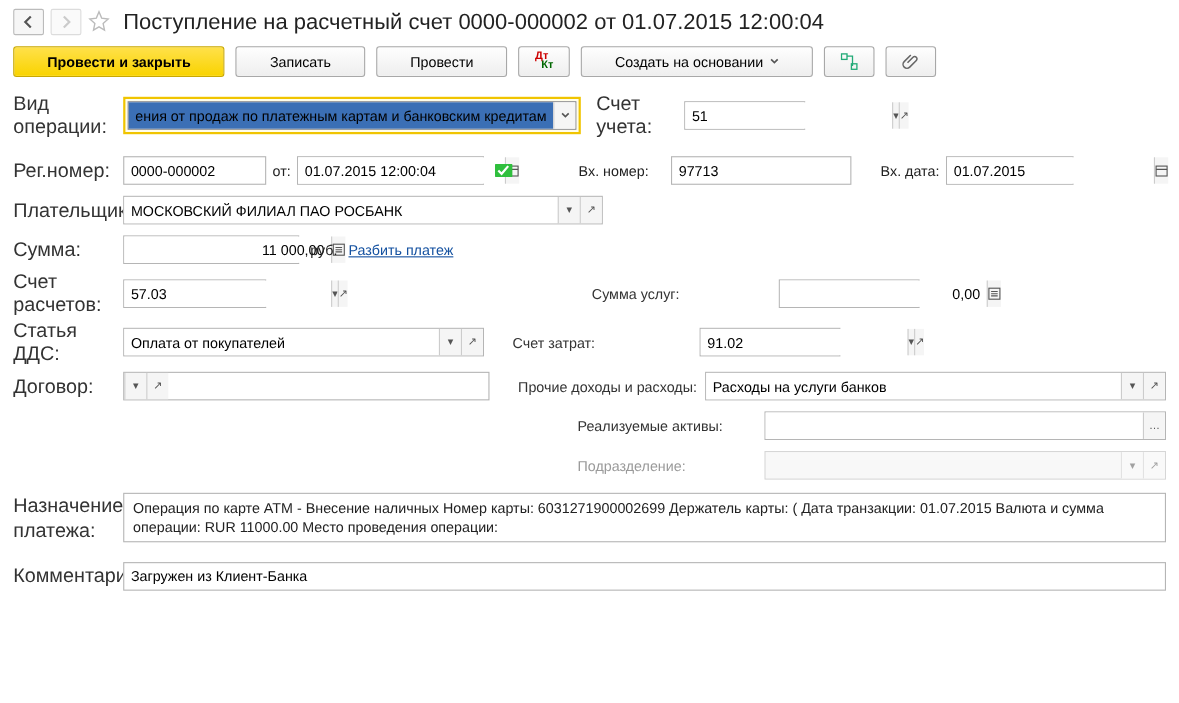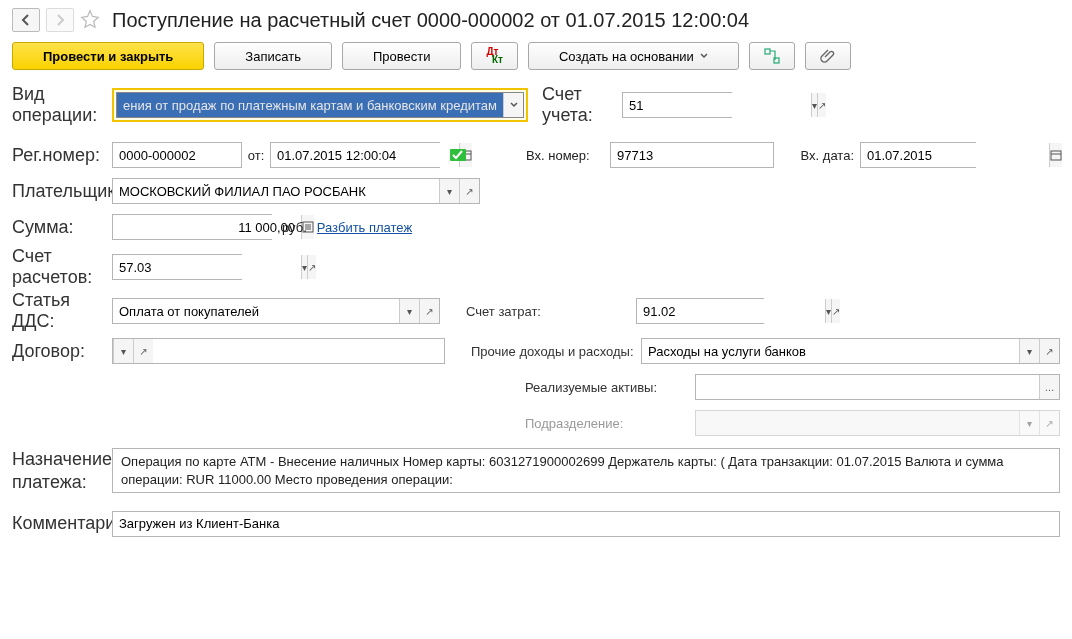--- a/index.html
+++ b/index.html
@@ -99,21 +99,21 @@
     background: #f5f5f5; cursor: pointer;
     font-size: 10px; color: #555;
   }
   .highlight-box {
     border: 2px solid #f0c400;
     padding: 2px;
     display: inline-flex;
     background: #fffdea;
   }
   .highlight-box .combo-text {
-    background: #3b6fb5; color: #e5e5e5;
+    background: #3b6fb5; color: #000000;
   }
   .num { text-align: right; }
   .link { color: #1451a0; text-decoration: underline; cursor: pointer; }
   .textarea {
     border: 1px solid #b5b5b5;
     width: 962px;
     min-height: 44px;
     padding: 4px 8px;
     font-size: 13px;
     line-height: 1.35;
@@ -225,21 +225,21 @@
               <rect x="1" y="2" width="10" height="9" fill="none" stroke="#555"></rect>
               <path d="M1 5h10" stroke="#555"></path>
             </svg>
         </span>
       </div>
     </div>
   </div>
 
   <div class="row">
     <span class="label">Плательщик:</span>
-    <div class="combo" style="width:368px">
+    <div class="combo" style="width:436px">
       <input class="combo-text" value="МОСКОВСКИЙ ФИЛИАЛ ПАО РОСБАНК" style="">
       <span class="combo-btn">▾</span>
       <span class="combo-btn">↗</span>
     </div>
   </div>
 
   <div class="row">
     <span class="label">Сумма:</span>
     <div class="combo" style="width:160px">
       <input class="combo-text num" value="11 000,00" style="">
@@ -254,20 +254,32 @@
     <span class="link">Разбить платеж</span>
   </div>
 
   <div class="row">
     <span class="label">Счет расчетов:</span>
     <div class="combo" style="width:130px">
       <input class="combo-text" value="57.03" style="">
       <span class="combo-btn">▾</span>
       <span class="combo-btn">↗</span>
     </div>
+    <div class="right-col" style="margin-left:296px">
+      <span class="label-r">Сумма услуг:</span>
+      <div class="combo" style="width:128px">
+        <input class="combo-text num" value="0,00" style="">
+        <span class="combo-btn">
+          <svg width="12" height="12" viewBox="0 0 12 12">
+              <rect x="1" y="1" width="10" height="10" fill="none" stroke="#555"></rect>
+              <path d="M3 4h6M3 6h6M3 8h6" stroke="#555"></path>
+            </svg>
+        </span>
+      </div>
+    </div>
   </div>
 
   <div class="row">
     <span class="label">Статья ДДС:</span>
     <div class="combo" style="width:328px">
       <input class="combo-text" value="Оплата от покупателей" style="">
       <span class="combo-btn">▾</span>
       <span class="combo-btn">↗</span>
     </div>
     <div class="right-col" style="margin-left:26px">

